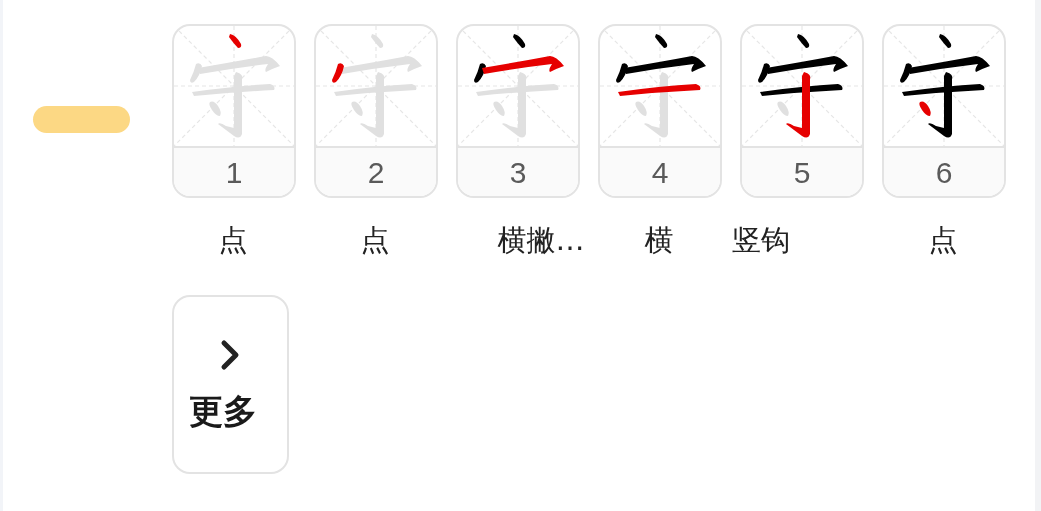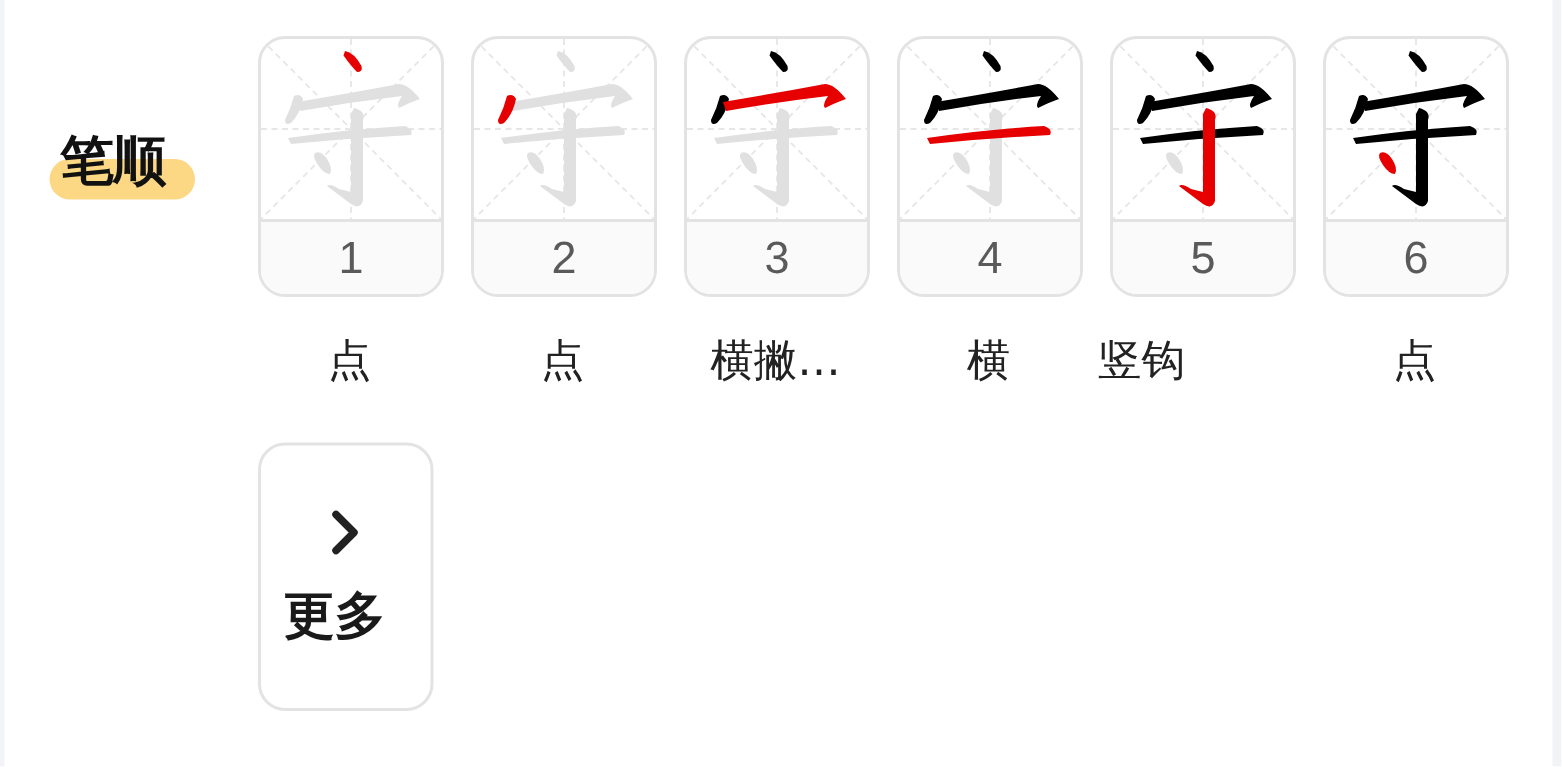--- a/index.html
+++ b/index.html
@@ -51,21 +51,20 @@
   }
 </style>
 </head>
 <body>
 
 <div class="edge-left"></div>
 <div class="edge-right"></div>
 
 <div class="section-label">
   <div class="hl"></div>
-  <div class="txt">笔顺</div>
 </div>
 
 <svg width="0" height="0" style="position:absolute">
   <defs>
     <g id="gridlines">
       <line x1="0" y1="0" x2="120" y2="120" stroke="#e6e6e6" stroke-width="1.2" stroke-dasharray="4 3"></line>
       <line x1="120" y1="0" x2="0" y2="120" stroke="#e6e6e6" stroke-width="1.2" stroke-dasharray="4 3"></line>
       <line x1="60" y1="0" x2="60" y2="120" stroke="#e6e6e6" stroke-width="1.2" stroke-dasharray="4 3"></line>
       <line x1="0" y1="60" x2="120" y2="60" stroke="#e6e6e6" stroke-width="1.2" stroke-dasharray="4 3"></line>
     </g>
@@ -169,21 +168,21 @@
         <use href="#s4"></use>
         <use href="#s5"></use>
       </g>
     <use href="#s6" fill="#e60000"></use>
   </svg>
   <div class="num">6</div>
 </div>
 
 <div class="stroke-name" style="left:171px">点</div>
 <div class="stroke-name" style="left:313px">点</div>
-<div class="stroke-name" style="left:455px">横撇…</div>
+<div class="stroke-name" style="left:479px">横撇…</div>
 <div class="stroke-name" style="left:597px">横</div>
 <div class="stroke-name" style="left:699px">竖钩</div>
 <div class="stroke-name" style="left:881px">点</div>
 
 <div class="more-btn">
   <svg class="chev" viewBox="0 0 26 36">
     <polyline points="6,6 18,18 6,30" fill="none" stroke="#222" stroke-width="5" stroke-linecap="round" stroke-linejoin="round"></polyline>
   </svg>
   <div class="lbl">更多</div>
 </div>

